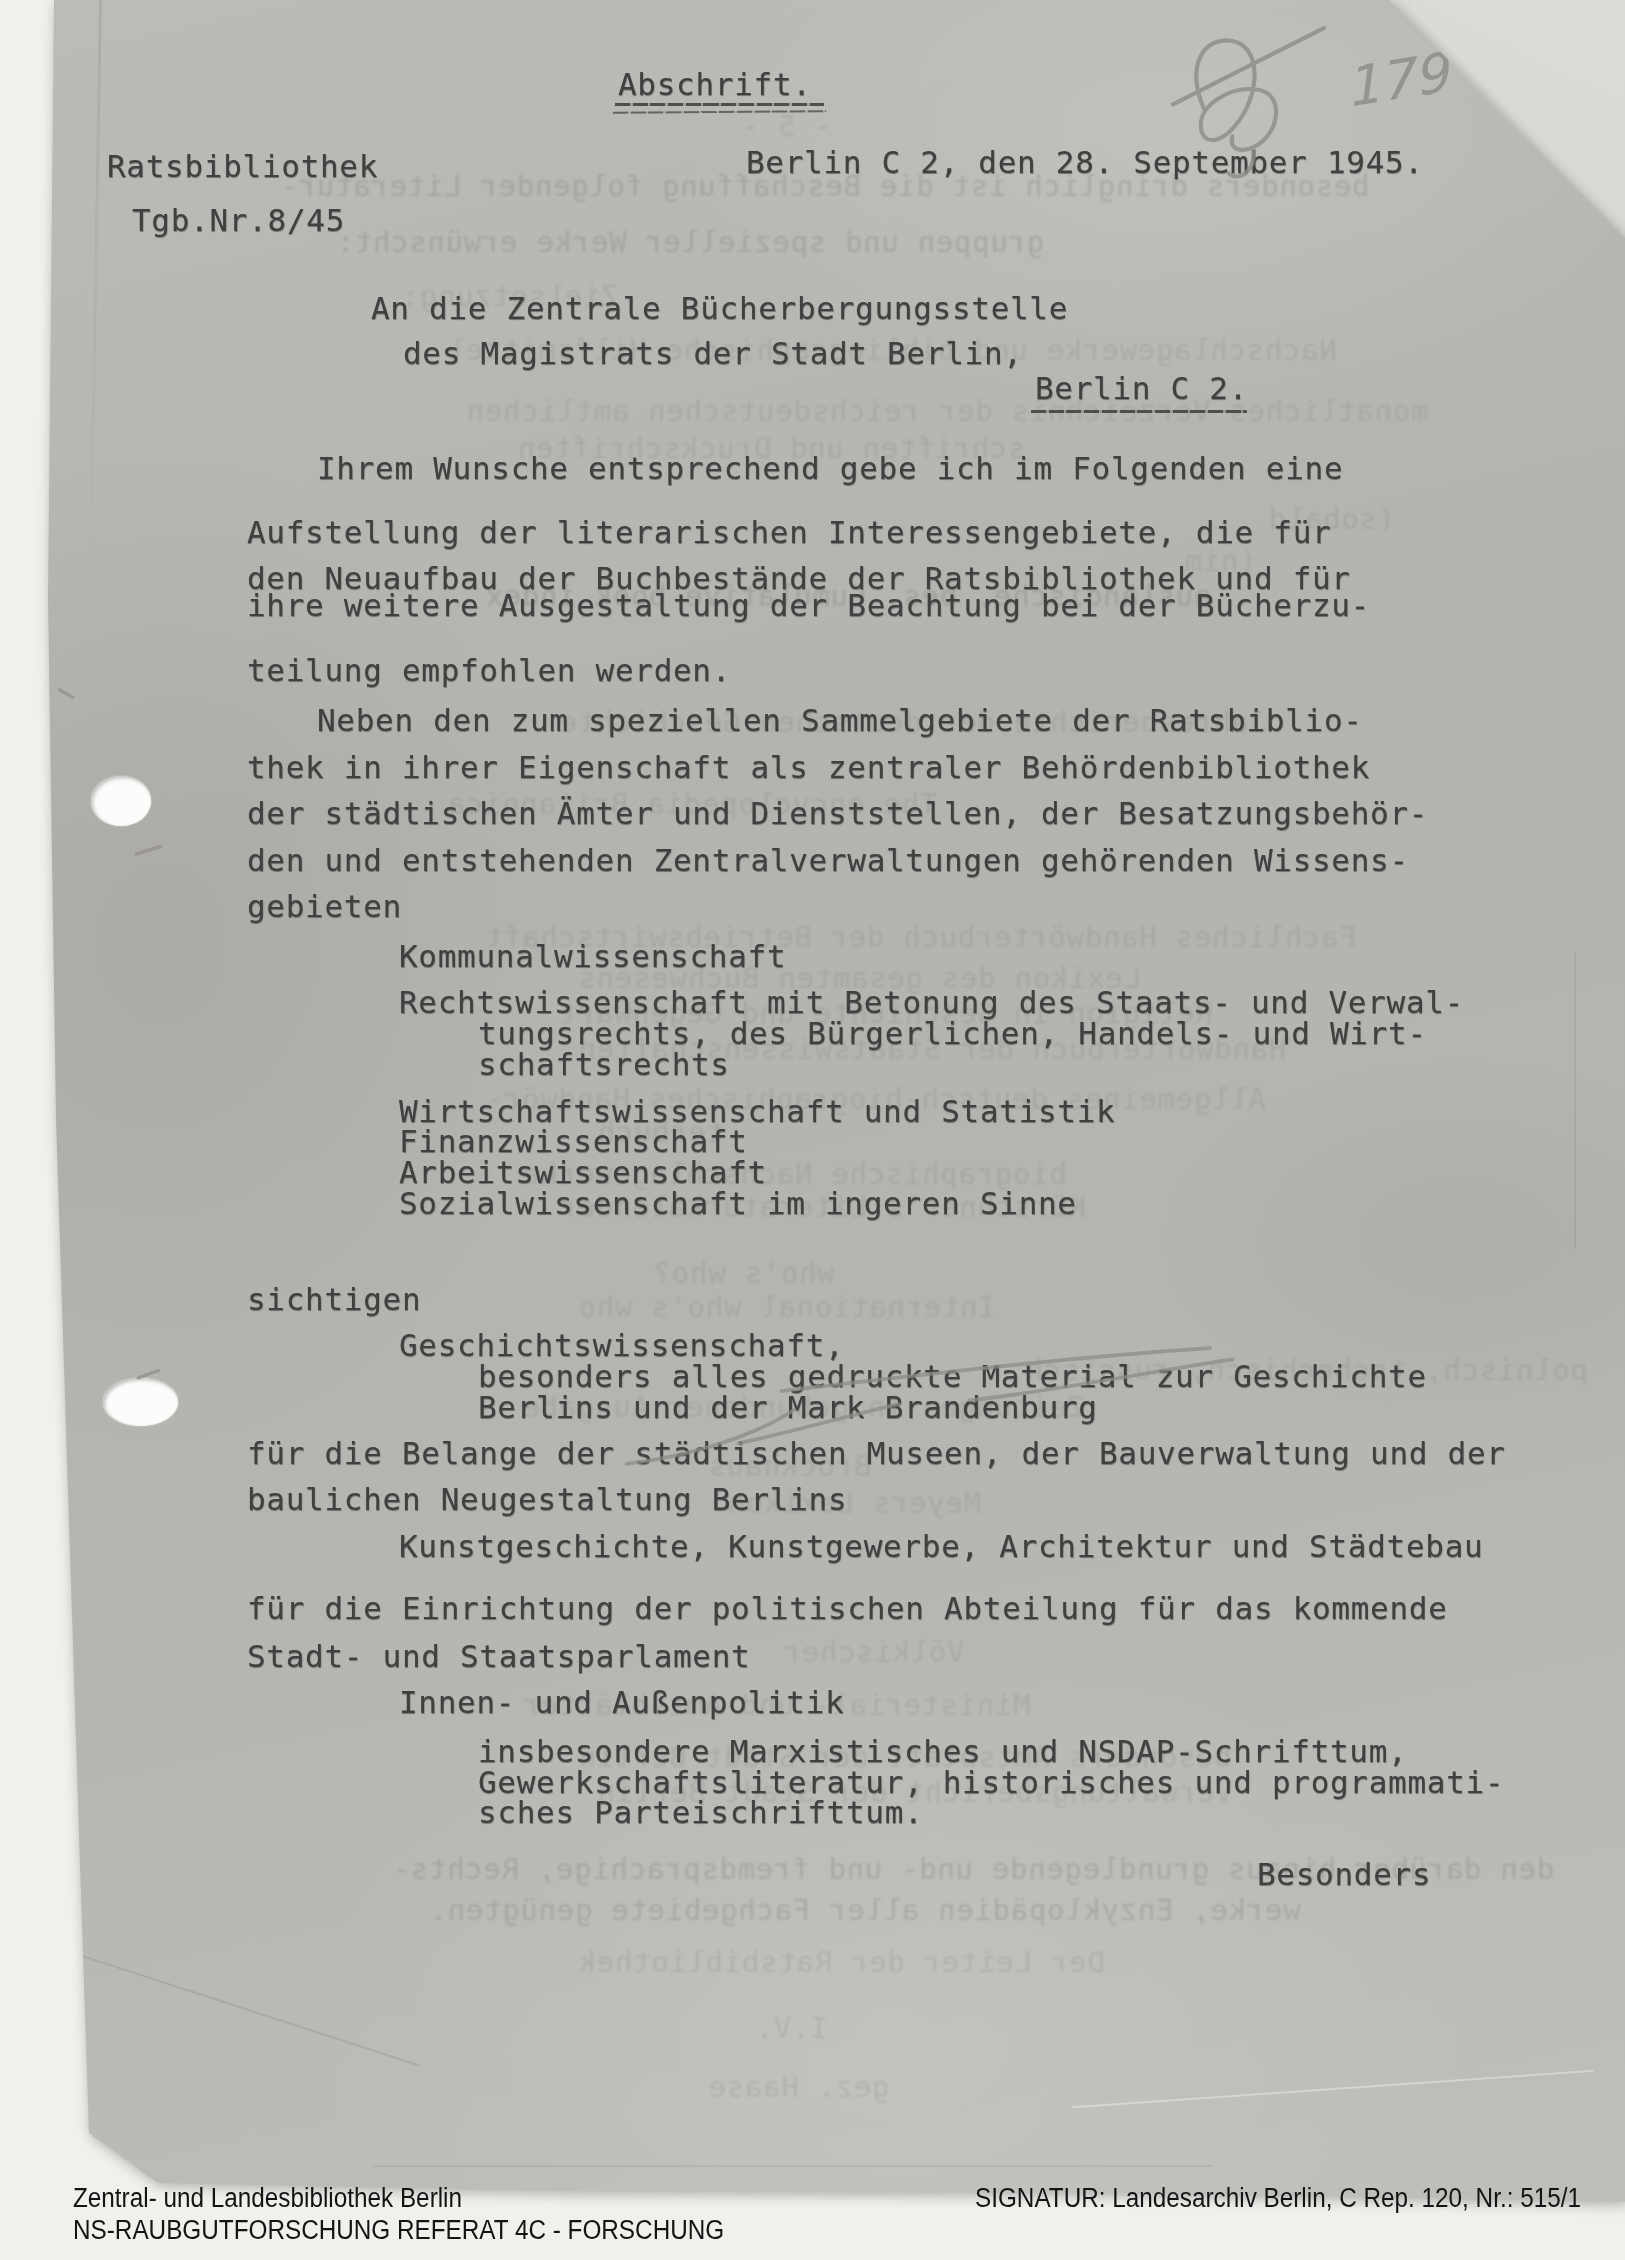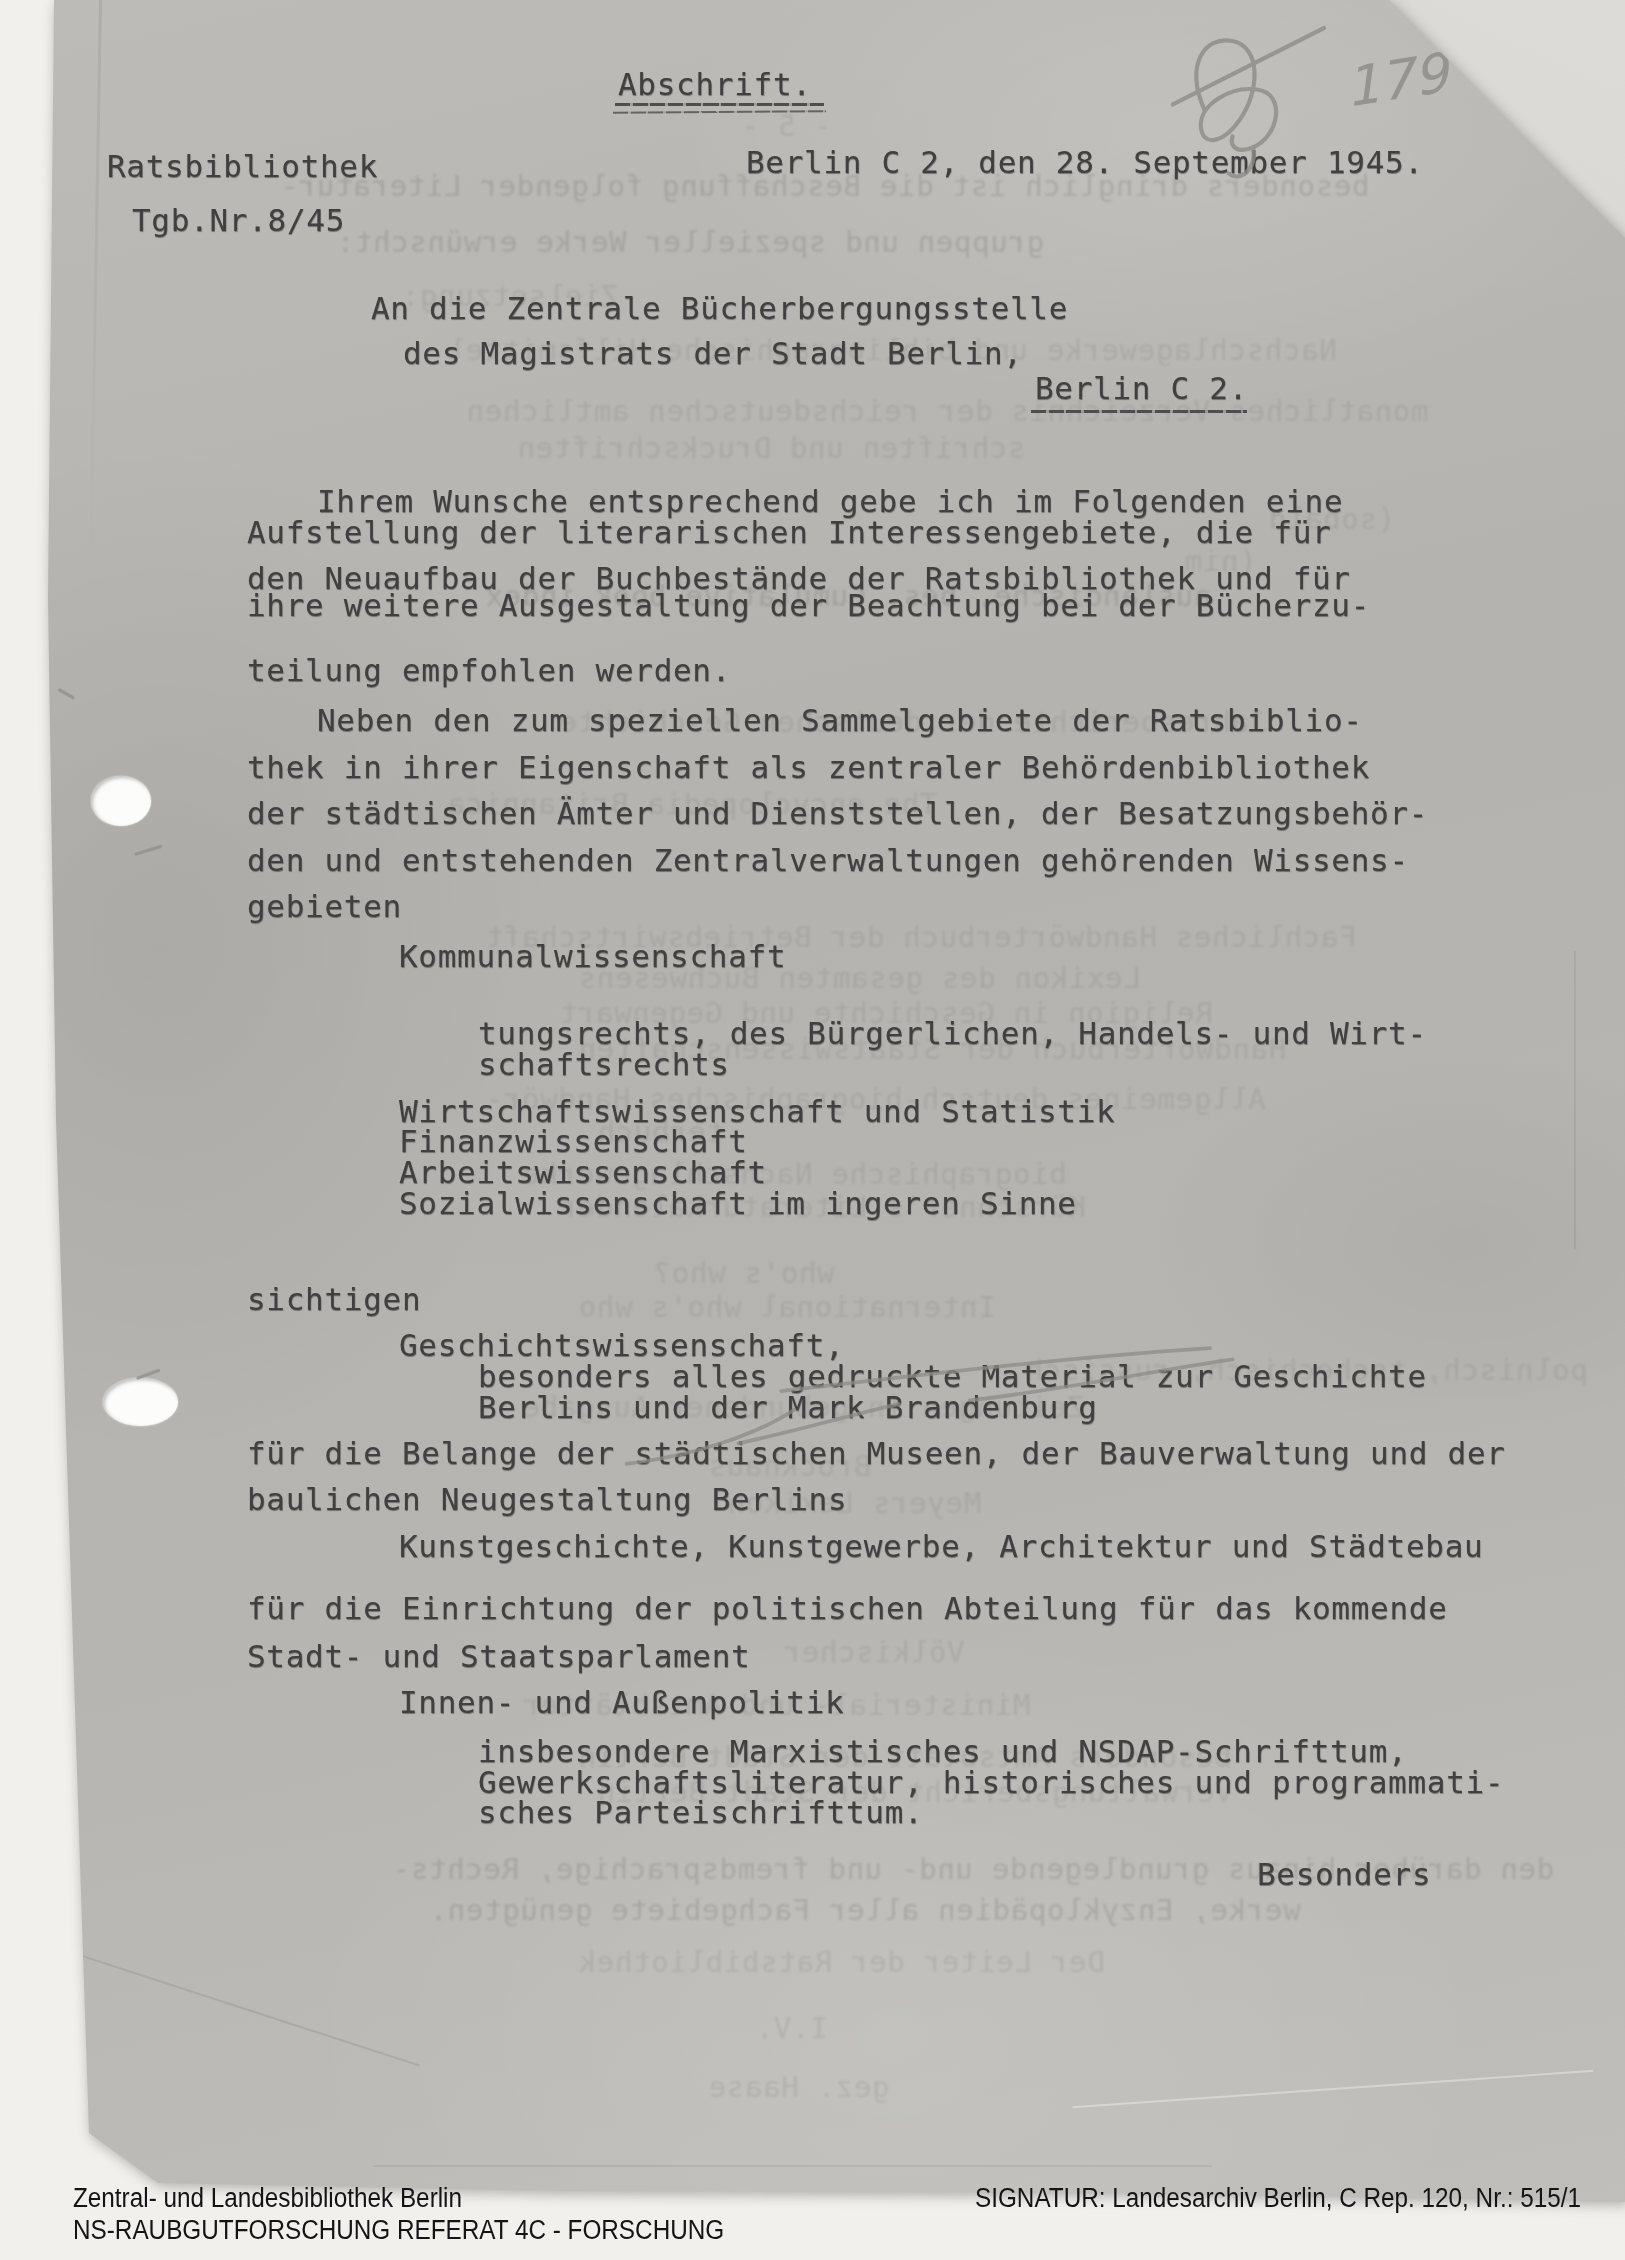--- a/index.html
+++ b/index.html
@@ -103,33 +103,34 @@
 
     <div class="tw" style="left:107px;top:149px">Ratsbibliothek</div>
     <div class="tw" style="left:746px;top:145px">Berlin C 2, den 28. September 1945.</div>
     <div class="tw" style="left:132px;top:203px">Tgb.Nr.8/45</div>
 
     <div class="tw" style="left:371px;top:291px">An die Zentrale Bücherbergungsstelle</div>
     <div class="tw" style="left:403px;top:336px">des Magistrats der Stadt Berlin,</div>
     <div class="tw" style="left:1035px;top:371px">Berlin C 2.</div>
     <div class="tw-ul" style="left:1031px;top:410px;width:216px;"></div>
 
-    <div class="tw" style="left:317px;top:484px">Ihrem Wunsche entsprechend gebe ich im Folgenden eine</div>
+    <div class="tw" style="left:317px;top:451px">Ihrem Wunsche entsprechend gebe ich im Folgenden eine</div>
     <div class="tw" style="left:247px;top:515px">Aufstellung der literarischen Interessengebiete, die für</div>
     <div class="tw" style="left:247px;top:561px">den Neuaufbau der Buchbestände der Ratsbibliothek und für</div>
     <div class="tw" style="left:247px;top:588px">ihre weitere Ausgestaltung der Beachtung bei der Bücherzu-</div>
     <div class="tw" style="left:247px;top:653px">teilung empfohlen werden.</div>
 
     <div class="tw" style="left:317px;top:703px">Neben den zum speziellen Sammelgebiete der Ratsbiblio-</div>
     <div class="tw" style="left:247px;top:750px">thek in ihrer Eigenschaft als zentraler Behördenbibliothek</div>
     <div class="tw" style="left:247px;top:843px">den und entstehenden Zentralverwaltungen gehörenden Wissens-</div>
     <div class="tw" style="left:247px;top:796px">der städtischen Ämter und Dienststellen, der Besatzungsbehör-</div>
     <div class="tw" style="left:247px;top:889px">gebieten</div>
 
     <div class="tw" style="left:399px;top:939px">Kommunalwissenschaft</div>
+    <div class="tw" style="left:399px;top:985px">Rechtswissenschaft mit Betonung des Staats- und Verwal-</div>
     <div class="tw" style="left:478px;top:1016px">tungsrechts, des Bürgerlichen, Handels- und Wirt-</div>
     <div class="tw" style="left:478px;top:1047px">schaftsrechts</div>
     <div class="tw" style="left:399px;top:1094px">Wirtschaftswissenschaft und Statistik</div>
     <div class="tw" style="left:399px;top:1124px">Finanzwissenschaft</div>
     <div class="tw" style="left:399px;top:1155px">Arbeitswissenschaft</div>
     <div class="tw" style="left:399px;top:1186px">Sozialwissenschaft im ingeren Sinne</div>
 
     <div class="tw" style="left:247px;top:1282px">sichtigen</div>
 
     <div class="tw" style="left:399px;top:1328px">Geschichtswissenschaft,</div>

